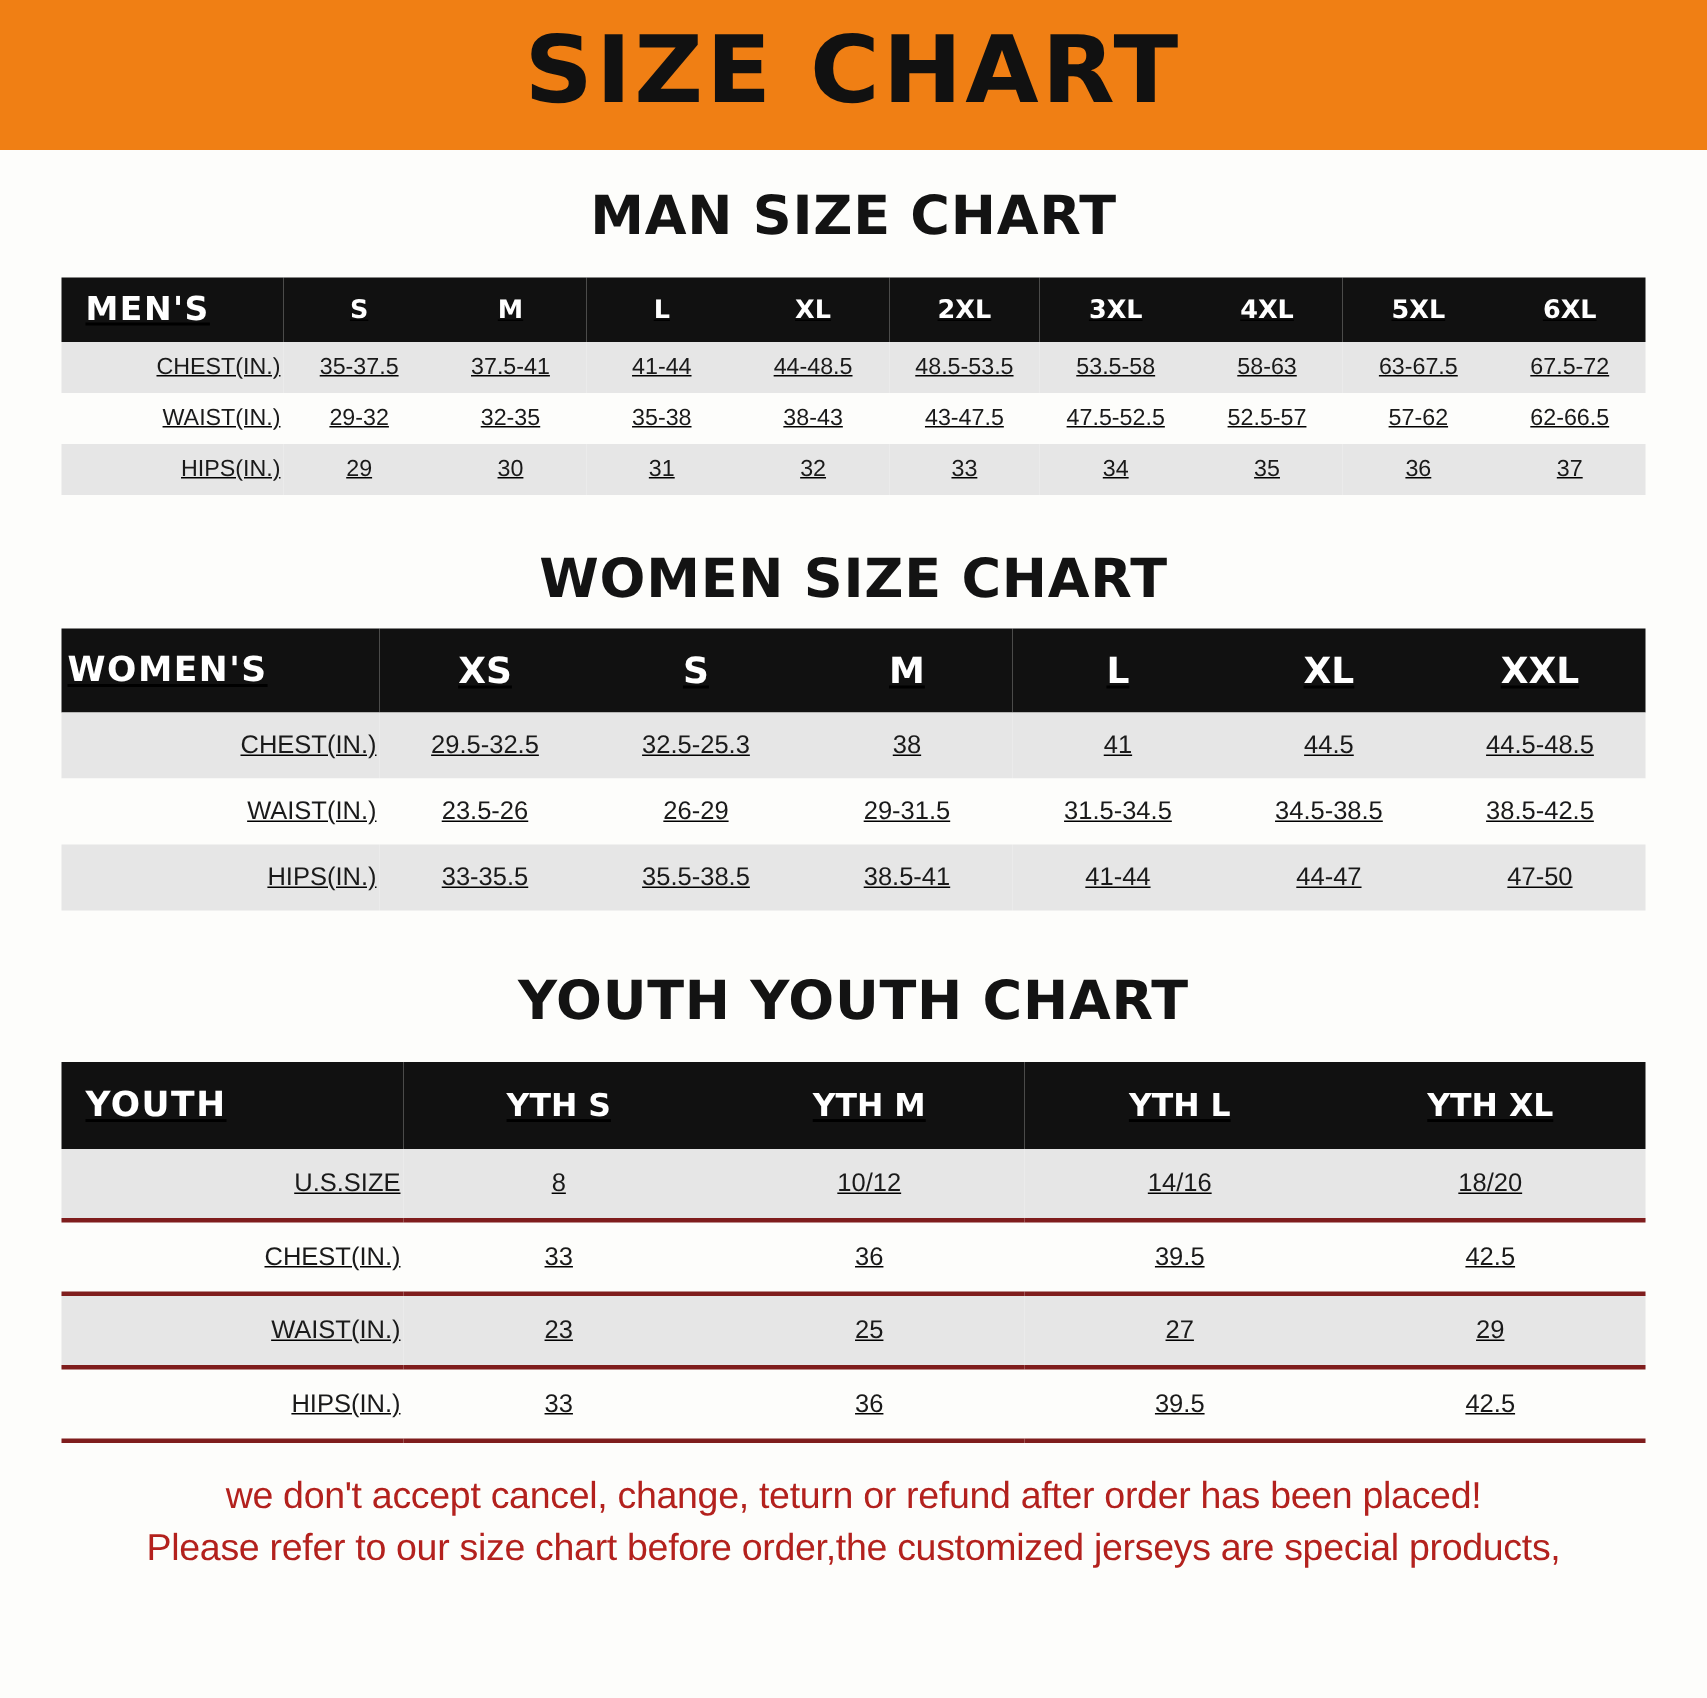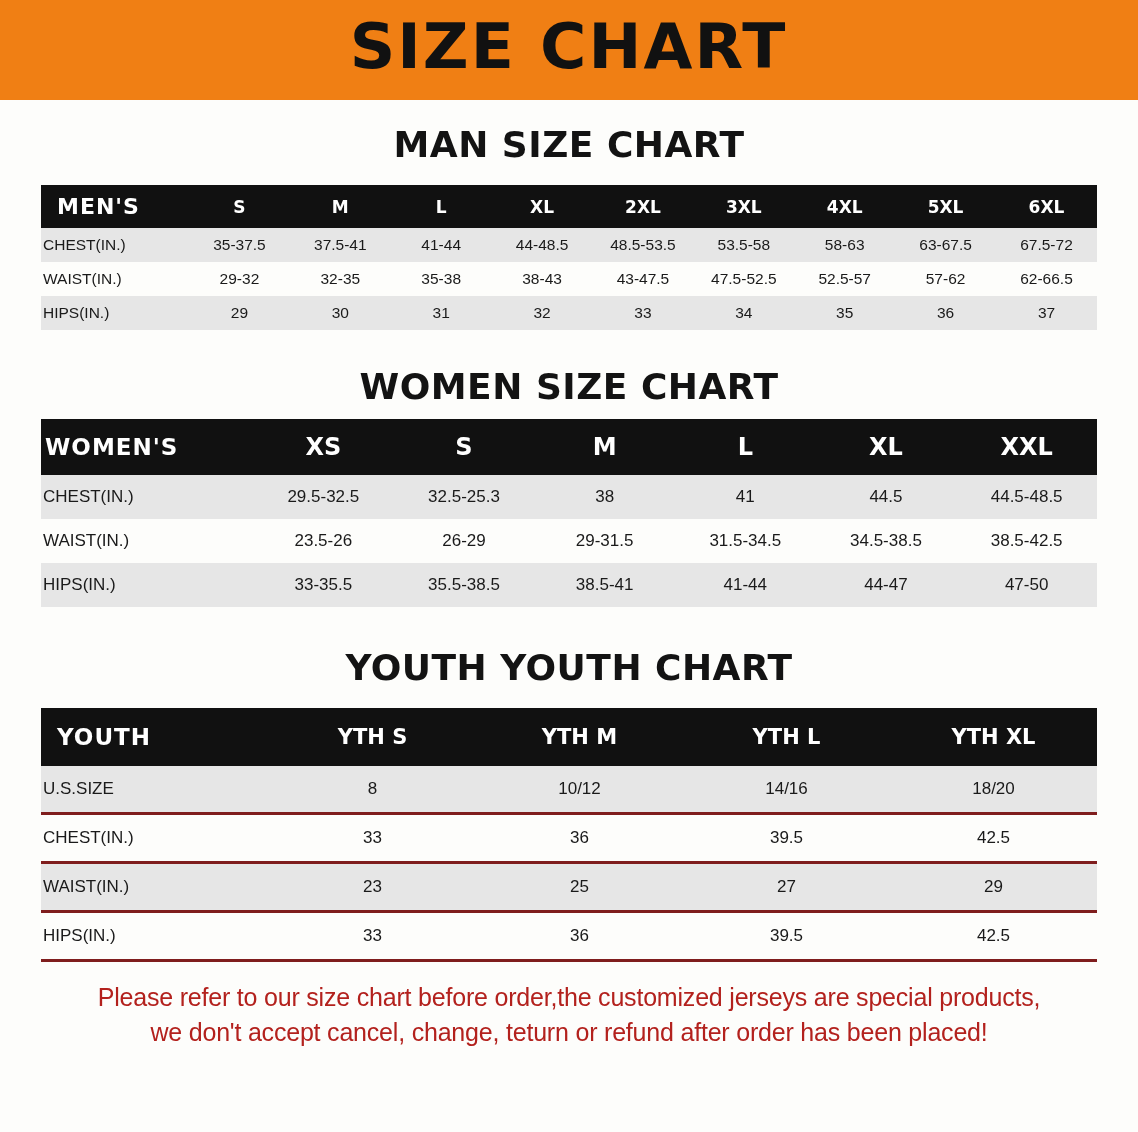--- a/index.html
+++ b/index.html
@@ -43,20 +43,21 @@
     letter-spacing: 0.5px;
   }
   .mst { margin: 24px 0 0 0; }
   .wst { margin: 36px 0 0 0; }
   .yst { margin: 40px 0 0 0; }
 
   
   table {
     border-collapse: collapse;
     table-layout: fixed;
+    text-decoration: underline;
   }
   .chart-wrap { display: flex; justify-content: center; }
 
   .tbl { width: 1056px; }
 
   .tbl thead th {
     background: #111111;
     color: #ffffff;
     font-family: "DejaVu Sans", sans-serif;
     font-weight: bold;
@@ -69,21 +70,21 @@
     padding-left: 16px;
     letter-spacing: 1px;
   }
 
   .tbl tbody td {
     text-align: center;
     color: #1a1a1a;
     font-family: "Liberation Sans", sans-serif;
   }
   .tbl tbody td.rowlabel {
-    text-align: left;
+    text-align: right;
     color: #1a1a1a;
   }
   .row-a td { background: #e6e6e6; }
   .row-b td { background: #fdfdfb; }
 
   
   #men-table { width: 1056px; }
   #men-table thead th { font-size: 17px; }
   #men-table thead th.rowlabel { font-size: 22px; }
   #men-table tbody td { font-size: 15.5px; padding: 8px 2px; }
@@ -303,15 +304,15 @@
         <td>33</td>
         <td>36</td>
         <td>39.5</td>
         <td>42.5</td>
       </tr>
     </tbody>
   </table>
 </div>
 
 <div class="note">
+  <span>we don't accept cancel, change, teturn or refund after order has been placed!</span>
   <span>Please refer to our size chart before order,the customized jerseys are special products,</span>
-  <span>we don't accept cancel, change, teturn or refund after order has been placed!</span>
 </div>
 
 </body></html>

